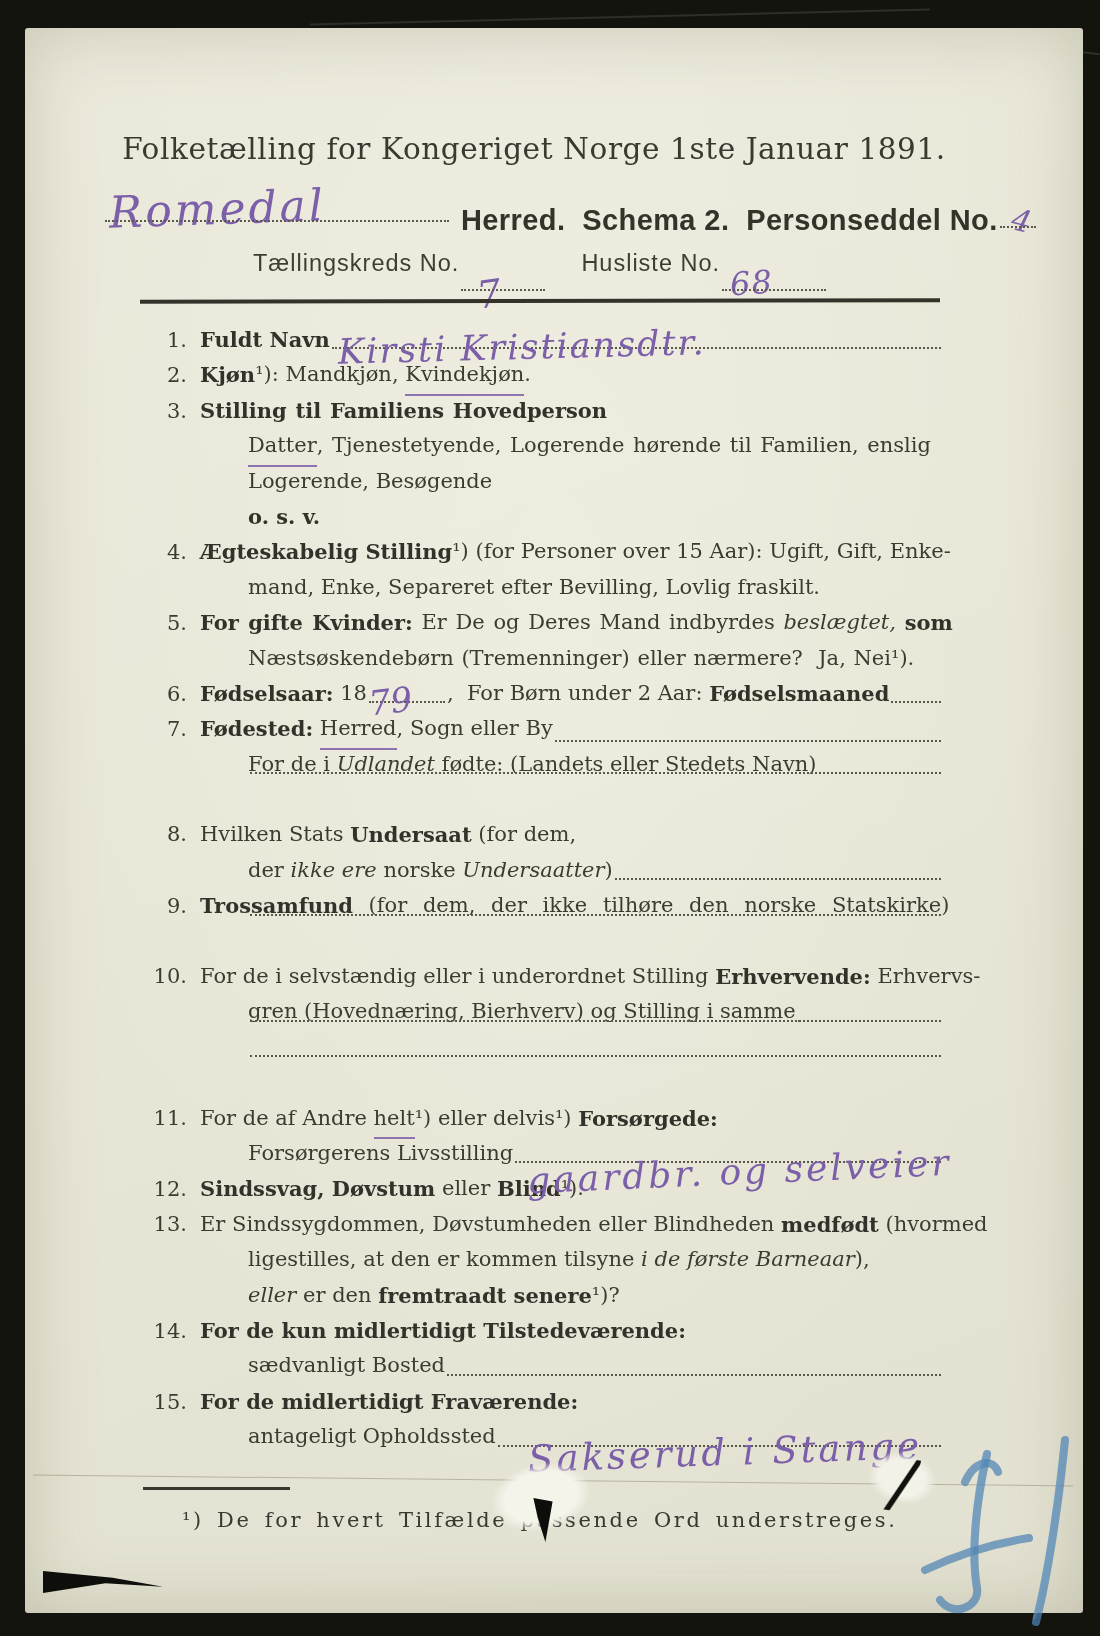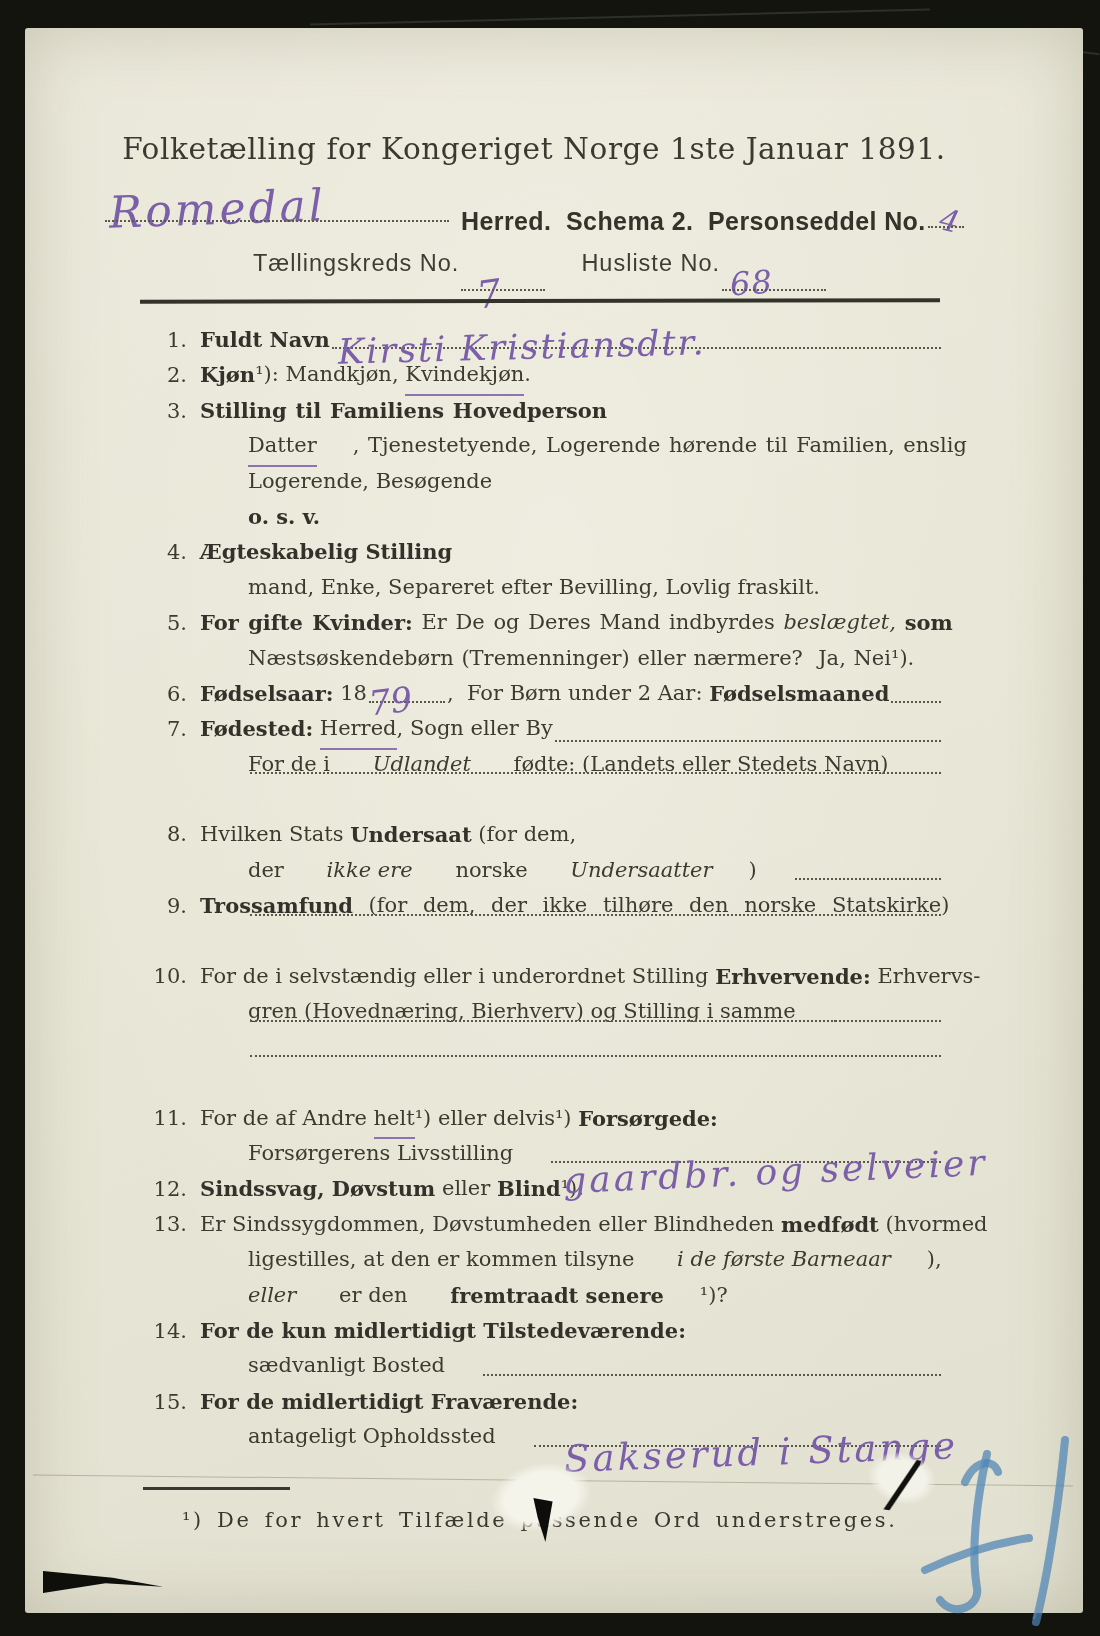--- a/index.html
+++ b/index.html
@@ -27,42 +27,42 @@
   }
 
   .hw{font-style:italic;color:#7c5fa9;font-family:"DejaVu Serif",serif;}
 
   
   .hdr2{position:absolute;top:150px;left:80px;right:138px;height:66px;display:flex;align-items:baseline;}
   .uline{position:relative;width:348px;flex:none;height:52px;}
   .uline::after{content:"";position:absolute;left:0;right:4px;bottom:8px;border-bottom:2.4px dotted #5a584a;}
   .hw-romedal{position:absolute;left:4px;bottom:-4px;font-size:44px;letter-spacing:3px;transform:rotate(-2deg);white-space:nowrap;}
   .hdr2-labels{flex:none;font-family:"Liberation Sans",sans-serif;font-weight:bold;
-    font-size:25px;color:#34332a;letter-spacing:.4px;white-space:pre;padding-left:8px;}
+    font-size:29px;color:#34332a;letter-spacing:.4px;white-space:pre;padding-left:8px;}
   .dots-end{flex:1;position:relative;align-self:stretch;min-width:40px;}
   .dots-end::after{content:"";position:absolute;left:2px;right:2px;bottom:16px;border-bottom:2.4px dotted #5a584a;}
   .hw-psno{position:absolute;left:14px;bottom:6px;font-size:30px;transform:rotate(14deg);}
 
   
   .hdr3{position:absolute;top:222px;left:228px;height:50px;display:flex;align-items:baseline;
     font-family:"Liberation Sans",sans-serif;font-size:23.5px;color:#3e3d33;letter-spacing:1px;white-space:pre;}
   .dots-mid{position:relative;flex:none;align-self:stretch;}
   .dots-mid::after{content:"";position:absolute;left:2px;right:2px;bottom:9px;border-bottom:2.4px dotted #5a584a;}
   .hw-tk{position:absolute;left:18px;bottom:-16px;font-size:38px;transform:rotate(-8deg);}
   .hw-hl{position:absolute;left:10px;bottom:-2px;font-size:32px;transform:rotate(-4deg);}
   .gap30{width:34px;flex:none;}
 
   .hrule{position:absolute;top:271px;left:115px;width:800px;height:3.5px;background:#34332a;transform:rotate(-.12deg);}
 
   
   #items{position:absolute;top:294px;left:118px;width:800px;}
   .row{display:flex;height:35.4px;align-items:baseline;position:relative;}
   .num{flex:none;width:44px;text-align:right;padding-right:13px;font-size:21px;color:#3c3b30;line-height:35.4px;}
   .line{flex:1;display:flex;align-items:flex-start;white-space:pre;font-size:21px;color:#3c3b30;line-height:35.4px;}
-  .cont .line{margin-left:48px;gap:36px;}
+  .cont .line{margin-left:48px;}
   .s-n{}
   .s-b{font-weight:bold;color:#33322a;}
   .s-i{font-style:italic;}
   .s-pu{border-bottom:2.6px solid rgba(124,95,169,.85);padding-bottom:1px;}
   .dots{flex:1 1 30px;position:relative;min-width:18px;align-self:stretch;}
   .dots::after{content:"";position:absolute;left:2px;right:2px;bottom:8px;border-bottom:2.4px dotted #59574a;}
   .dots.fixed{flex:none;}
   .dots .hw{position:absolute;white-space:nowrap;z-index:3;}
   .hw-name{left:8px;bottom:-8px;font-size:35px;letter-spacing:2px;transform:rotate(-1.5deg);}
   .hw-year{left:2px;bottom:-8px;font-size:34px;transform:rotate(-7deg);}
@@ -142,21 +142,21 @@
       <div class="row cont">
         <span class="num"></span>
         <span class="line"><span class="s-n">Logerende, Besøgende</span></span>
       </div>
       <div class="row cont">
         <span class="num"></span>
         <span class="line"><span class="s-b">o. s. v.</span></span>
       </div>
       <div class="row">
         <span class="num">4.</span>
-        <span class="line"><span class="s-b">Ægteskabelig Stilling</span></span>
+        <span class="line"><span class="s-b">Ægteskabelig Stilling</span><span class="s-n">¹) (for Personer over 15 Aar): Ugift, Gift, Enke-</span></span>
       </div>
       <div class="row cont">
         <span class="num"></span>
         <span class="line"><span class="s-n">mand, Enke, Separeret efter Bevilling, Lovlig fraskilt.</span></span>
       </div>
       <div class="row">
         <span class="num">5.</span>
         <span class="line" style="word-spacing: 2px;"><span class="s-b">For gifte Kvinder:</span><span class="s-n"> Er De og Deres Mand indbyrdes </span><span class="s-i">beslægtet,</span><span class="s-n"> </span><span class="s-b">som</span></span>
       </div>
       <div class="row cont">

